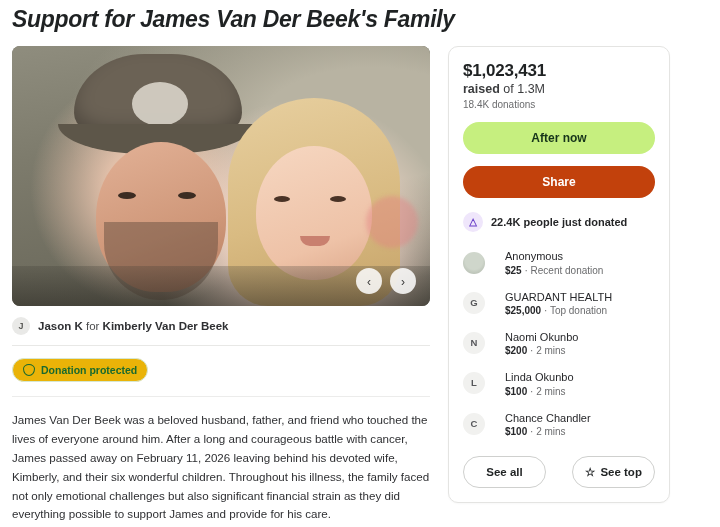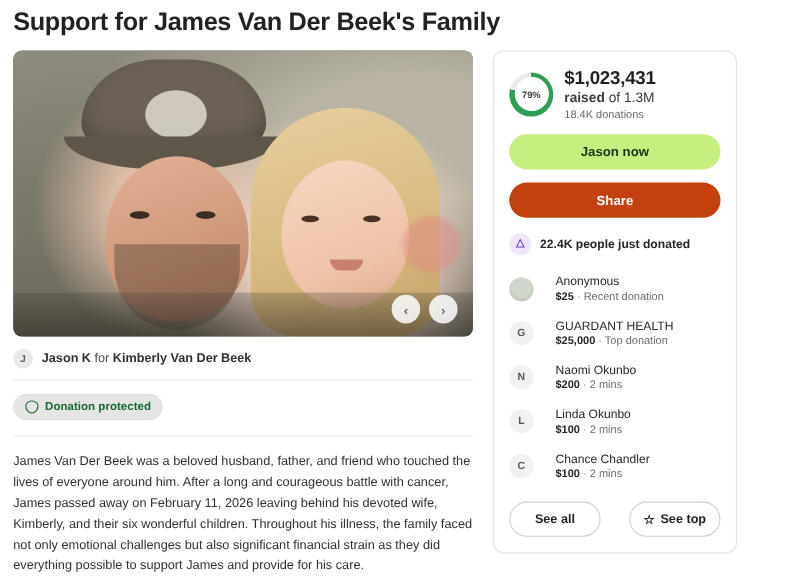--- a/index.html
+++ b/index.html
@@ -17,20 +17,21 @@
     height: 527px;
     padding: 0 12px;
   }
   .title {
     font-size: 23px;
     font-weight: 700;
     letter-spacing: -0.3px;
     color: #1f2223;
     margin: 6px 0 14px 0;
     line-height: 1.15;
+    font-style: italic;
   }
   .columns {
     display: flex;
     gap: 18px;
     align-items: flex-start;
   }
   
   .left {
     width: 418px;
     flex: 0 0 418px;
@@ -175,21 +176,21 @@
   .org-text .mid { font-weight: 400; color: #4b4c4e; }
 
   .protected {
     display: inline-flex;
     align-items: center;
     gap: 6px;
     margin: 12px 0 2px 0;
     padding: 5px 10px;
     border: 1px solid #d6e7d2;
     border-radius: 999px;
-    background: #e5e5e5;
+    background: #eab308;
     font-size: 10.5px;
     font-weight: 700;
     color: #18692f;
   }
   .shield-ic {
     width: 12px; height: 12px;
     border-radius: 50% 50% 50% 50% / 40% 40% 60% 60%;
     border: 1.6px solid #18692f;
   }
   .divider-soft { height: 1px; background: #ececeb; margin: 12px 0 0 0; }
@@ -360,34 +361,31 @@
 
       <div class="body-copy">
         <p>James Van Der Beek was a beloved husband, father, and friend who touched the lives of everyone around him. After a long and courageous battle with cancer, James passed away on February 11, 2026 leaving behind his devoted wife, Kimberly, and their six wonderful children. Throughout his illness, the family faced not only emotional challenges but also significant financial strain as they did everything possible to support James and provide for his care.</p>
 
       </div>
     </div>
 
     <div class="right">
 
       <div class="raise-row">
-        <div class="ring" style="background: conic-gradient(rgb(45, 158, 84) 0deg, rgb(45, 158, 84) 79%, rgb(233, 234, 232) 79%, rgb(233, 234, 232) 100%);">
-          <span>79%</span>
-        </div>
         <div>
           <div class="amount">$1,023,431</div>
           <div class="raised-line">
             <b>raised</b>
             <span>of 1.3M</span>
           </div>
           <div class="donations-count">18.4K donations</div>
         </div>
       </div>
 
-      <button class="btn btn-donate">Jason now</button>
+      <button class="btn btn-donate">After now</button>
       <button class="btn btn-share">Share</button>
 
       <div class="just-donated">
         <span class="spark">△</span>
         <span>22.4K people just donated</span>
       </div>
 
       <div class="donor">
         <div class="donor-av img"></div>
         <div>

